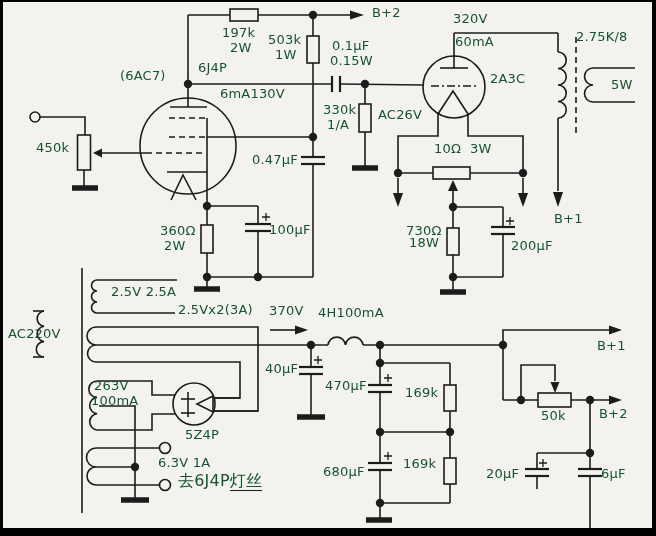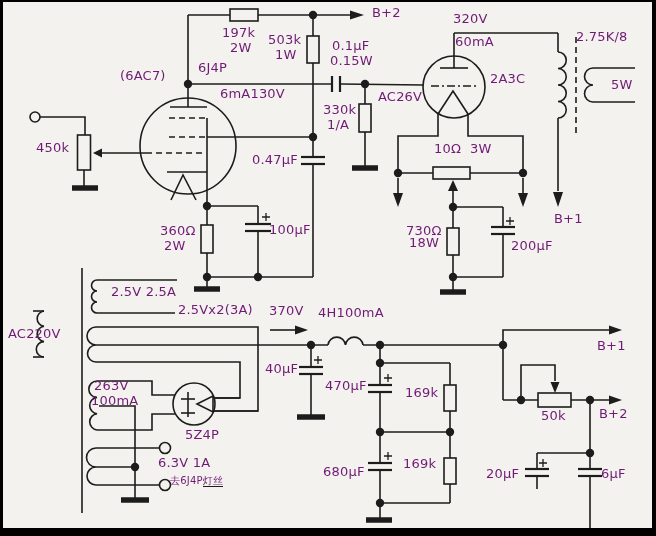--- a/index.html
+++ b/index.html
@@ -3,24 +3,24 @@
 <meta charset="utf-8">
 <style>
   html,body{margin:0;padding:0;background:#888;}
   .page{
     position:relative;width:656px;height:536px;overflow:hidden;
     background:#f3f2ee;
     font-family:"DejaVu Sans",sans-serif;
   }
   .page svg{position:absolute;left:0;top:0;}
   .lbl{
-    position:absolute;font-size:13px;line-height:14px;color:#701a75;
+    position:absolute;font-size:13px;line-height:14px;color:#14532d;
     white-space:nowrap;letter-spacing:0.2px;
   }
-  .lbl.cn{font-size:10px;}
+  .lbl.cn{font-size:16px;margin-left:8px;}
   .lbl .u{border-bottom:1.5px solid #1c1c1c;}
   .w{fill:none;stroke:#1c1c1c;stroke-width:1.6;}
   .pl{fill:none;stroke:#1c1c1c;stroke-width:2.2;}
   .gnd{fill:none;stroke:#1c1c1c;stroke-width:5.5;}
   .dot{fill:#1c1c1c;stroke:none;}
   .arr{fill:#1c1c1c;stroke:none;}
   .dsh{stroke-dasharray:6 4;}
   .ddt{stroke-dasharray:8 3 2 3;}
   .pls{fill:none;stroke:#1c1c1c;stroke-width:1.3;}
   .frame{fill:#000;stroke:none;}
@@ -273,21 +273,21 @@
 <div class="lbl" style="left:36px;top:141px">450k</div>
 <div class="lbl" style="left:252px;top:153px">0.47μF</div>
 <div class="lbl" style="left:160px;top:224px">360Ω</div>
 <div class="lbl" style="left:164px;top:239px">2W</div>
 <div class="lbl" style="left:269px;top:223px">100μF</div>
 <div class="lbl" style="left:372px;top:6px">B+2</div>
 
 <div class="lbl" style="left:453px;top:12px">320V</div>
 <div class="lbl" style="left:455px;top:35px">60mA</div>
 <div class="lbl" style="left:490px;top:72px">2A3C</div>
-<div class="lbl" style="left:378px;top:90px">AC26V</div>
+<div class="lbl" style="left:378px;top:108px">AC26V</div>
 <div class="lbl" style="left:576px;top:30px">2.75K/8</div>
 <div class="lbl" style="left:611px;top:78px">5W</div>
 <div class="lbl" style="left:434px;top:142px">10Ω</div>
 <div class="lbl" style="left:470px;top:142px">3W</div>
 <div class="lbl" style="left:554px;top:212px">B+1</div>
 <div class="lbl" style="left:406px;top:224px">730Ω</div>
 <div class="lbl" style="left:409px;top:236px">18W</div>
 <div class="lbl" style="left:511px;top:239px">200μF</div>
 
 <div class="lbl" style="left:111px;top:285px">2.5V 2.5A</div>

